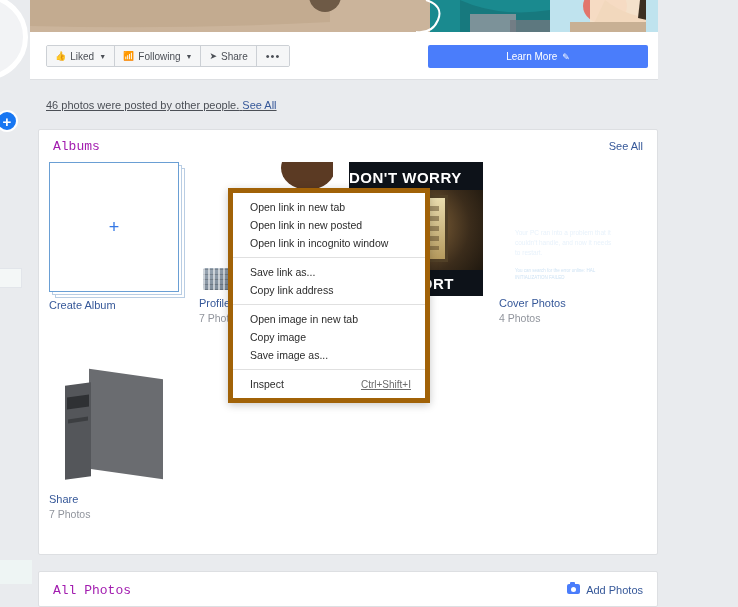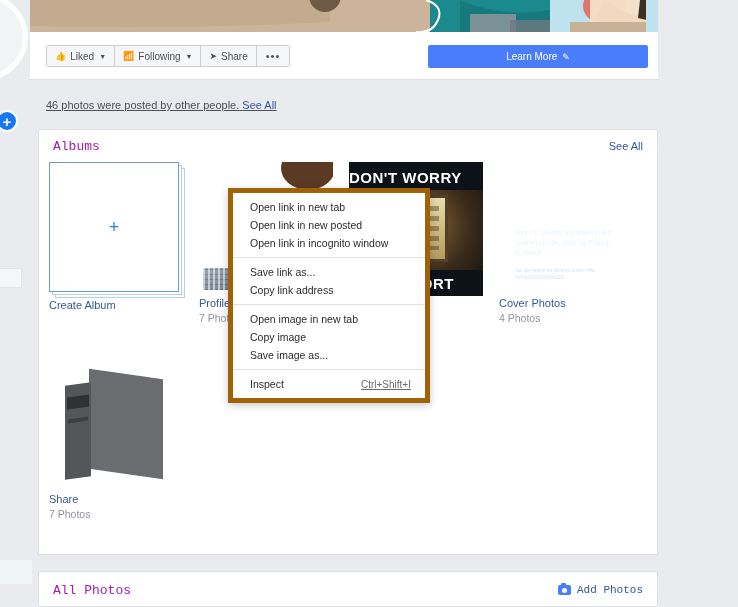--- a/index.html
+++ b/index.html
@@ -199,21 +199,21 @@
 
   
   .allphotos-card {
     position: absolute; left: 38px; top: 571px; width: 620px; height: 36px;
     background: #ffffff; border: 1px solid #dddfe2; border-radius: 2px;
   }
   .allphotos-head {
     height: 36px; padding: 0 14px;
     display: flex; align-items: center; justify-content: space-between; gap: 28px;
   }
-  .add-photos { display: flex; align-items: center; gap: 6px; font-family: Liberation Mono, monospace; }
+  .add-photos { display: flex; gap: 6px; }
   .cam-icon {
     width: 13px; height: 10px; border-radius: 2px; background: #4a7dfb;
     position: relative;
   }
   .cam-icon:before {
     content: ""; position: absolute; left: 4px; top: 2.5px;
     width: 5px; height: 5px; border-radius: 50%;
     background: #ffffff;
   }
   .cam-icon:after {

